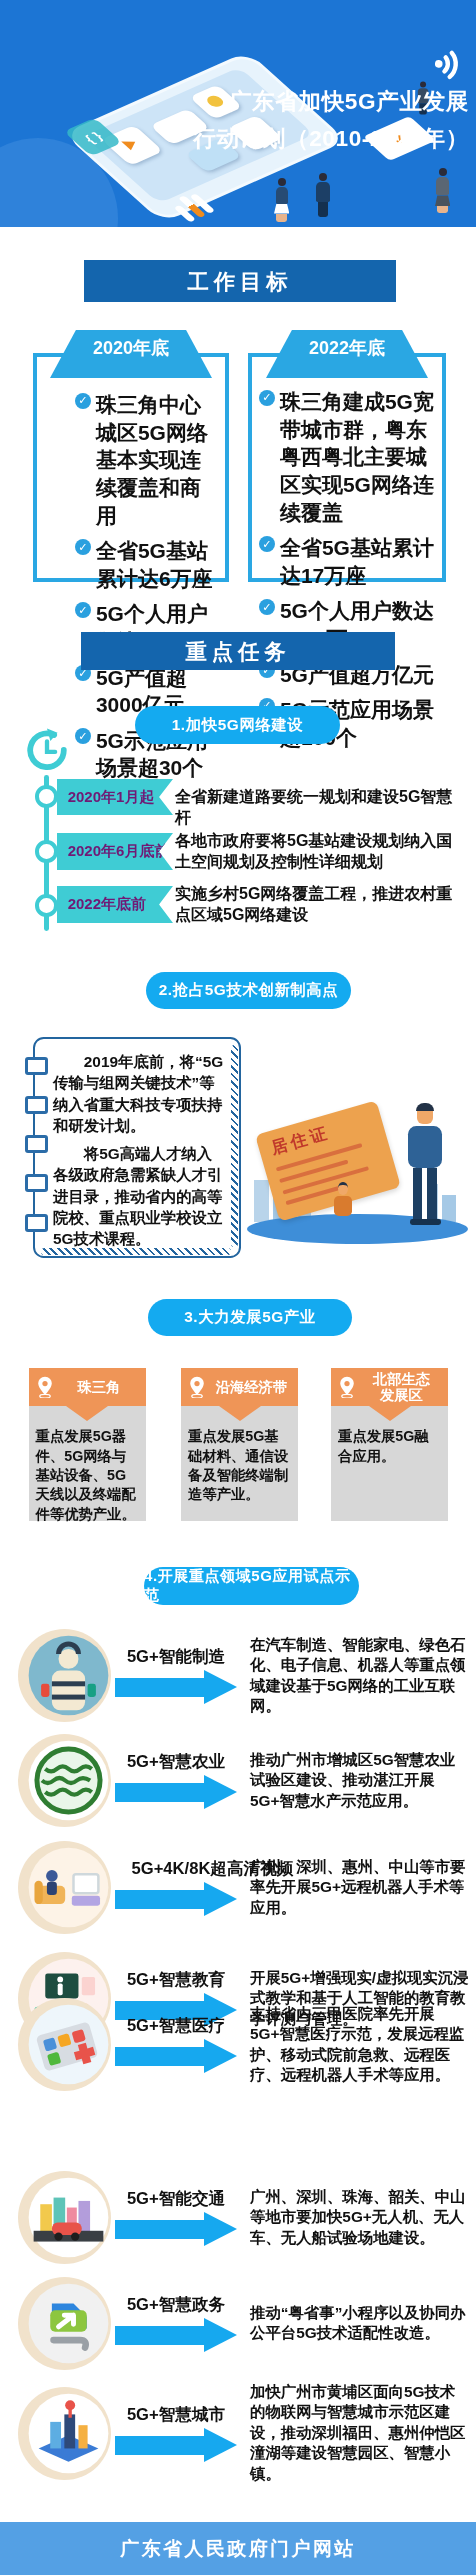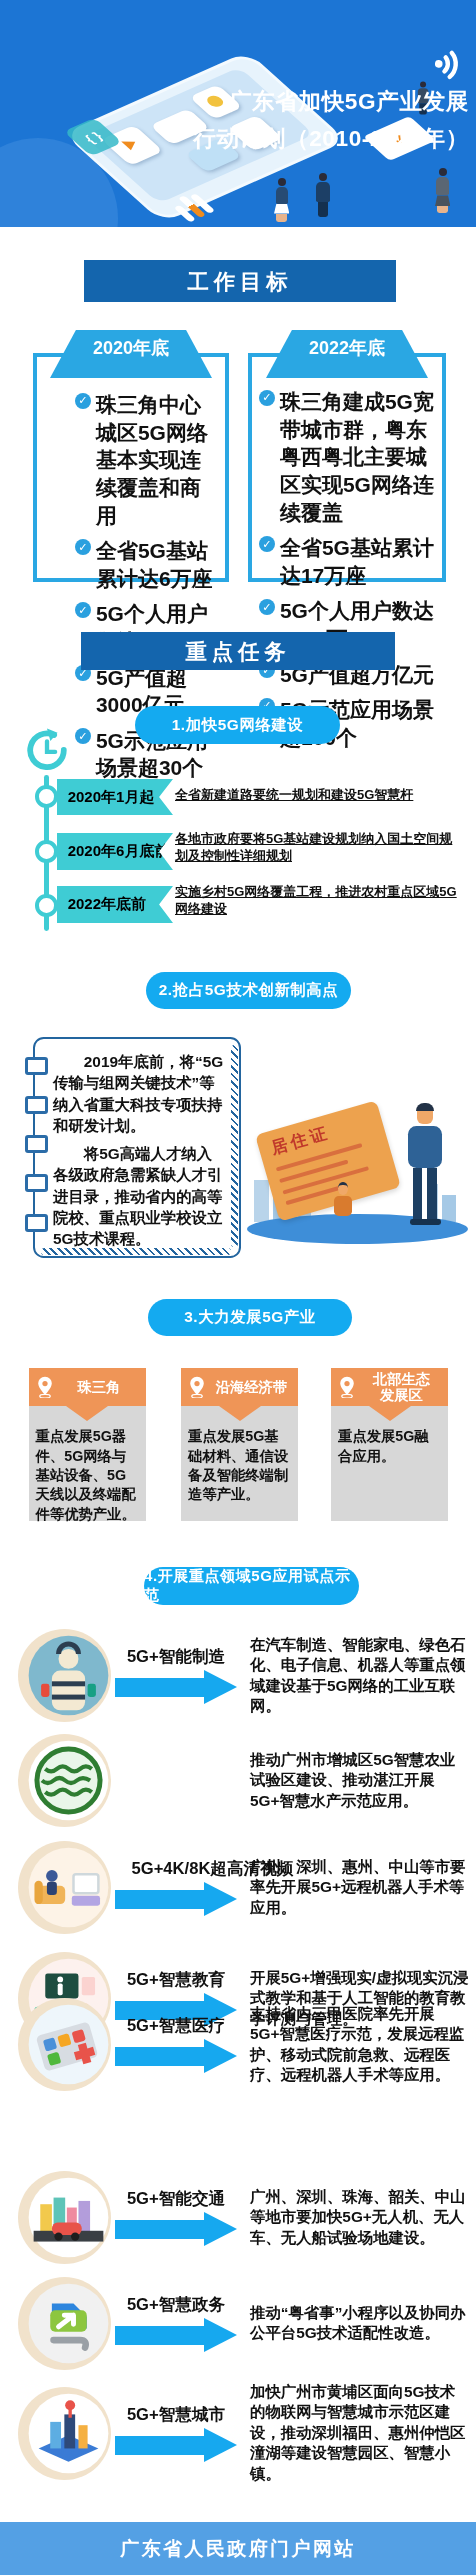--- a/index.html
+++ b/index.html
@@ -45,23 +45,23 @@
                  display:flex;align-items:center;justify-content:center;}
   .goal-item span{font-size:21px;line-height:1.32;}
 
   
   .pill{background:#14aaf0;color:#fff;border-radius:20px;display:flex;align-items:center;justify-content:center;
         font-size:15.4px;letter-spacing:0.6px;}
 
   
   .tl-line{left:44px;top:775px;width:4.8px;height:156px;background:#3fccd4;border-radius:2.4px;}
   .tl-circle{width:22.6px;height:22.6px;box-sizing:border-box;border:4.2px solid #3fccd4;border-radius:50%;background:#fff;}
-  .banner{background:#3fccd4;color:#000000;display:flex;align-items:center;padding-left:10.7px;box-sizing:border-box;
+  .banner{background:#3fccd4;color:#701a75;display:flex;align-items:center;padding-left:10.7px;box-sizing:border-box;
           font-size:15px;clip-path:polygon(0 0,100% 0,88% 50%,100% 100%,0 100%);}
-  .tl-text{font-size:13px;line-height:1.3;text-decoration:underline;}
+  .tl-text{font-size:16px;line-height:1.3;}
 
   
   .notebook{left:33px;top:1037px;width:208px;height:221px;background:#fff;border:2.4px solid #23659f;border-radius:10.7px;box-sizing:border-box;}
   .nb-stripe-r{position:absolute;right:1.2px;top:6px;width:7.1px;height:202px;
                background:repeating-linear-gradient(45deg,#23659f 0 1.8px,#fff 1.8px 5.3px);border-radius:3.6px;}
   .nb-stripe-b{position:absolute;left:6px;bottom:1.2px;width:190px;height:6.5px;
                background:repeating-linear-gradient(45deg,#23659f 0 1.8px,#fff 1.8px 5.3px);border-radius:3.6px;}
   .ring{position:absolute;left:-10px;width:16.6px;height:12px;border:3px solid #2b6ca8;border-radius:3px;background:#fff;}
   .nb-text{padding:12px 15.4px 0 18px;font-size:15.4px;line-height:1.38;}
   .nb-text p{margin:0 0 7.1px 0;text-indent:2em;}
@@ -375,20 +375,27 @@
       <svg viewBox="0 0 100 100">
         <circle cx="50" cy="50" r="48" fill="#ffffff"></circle>
         <circle cx="50" cy="50" r="38" fill="#e9f6e9" stroke="#2f7d32" stroke-width="6"></circle>
         <g stroke="#2f7d32" stroke-width="5" fill="none">
           <path d="M22 36q7 6 14 0t14 0 14 0 14 0"></path>
           <path d="M18 50q7 6 14 0t14 0 14 0 16 0"></path>
           <path d="M22 64q7 6 14 0t14 0 14 0 14 0"></path>
         </g>
       </svg>
     </div>
+    <div class="app-mid">
+      <div class="app-name">5G+智慧农业</div>
+      <div class="arrow">
+          <i></i>
+          <b></b>
+        </div>
+    </div>
     <div class="app-text">推动广州市增城区5G智慧农业试验区建设、推动湛江开展5G+智慧水产示范应用。</div>
   </div>
 
   <div class="abs app-row" style="top:1832px;">
     <div class="app-icon">
       <svg viewBox="0 0 100 100">
         <circle cx="50" cy="50" r="48" fill="#fdf3e7"></circle>
         <rect x="12" y="48" width="34" height="22" rx="6" fill="#f0b458"></rect>
         <rect x="9" y="42" width="10" height="28" rx="5" fill="#e8a53e"></rect>
         <circle cx="30" cy="36" r="7" fill="#3b5998"></circle>

